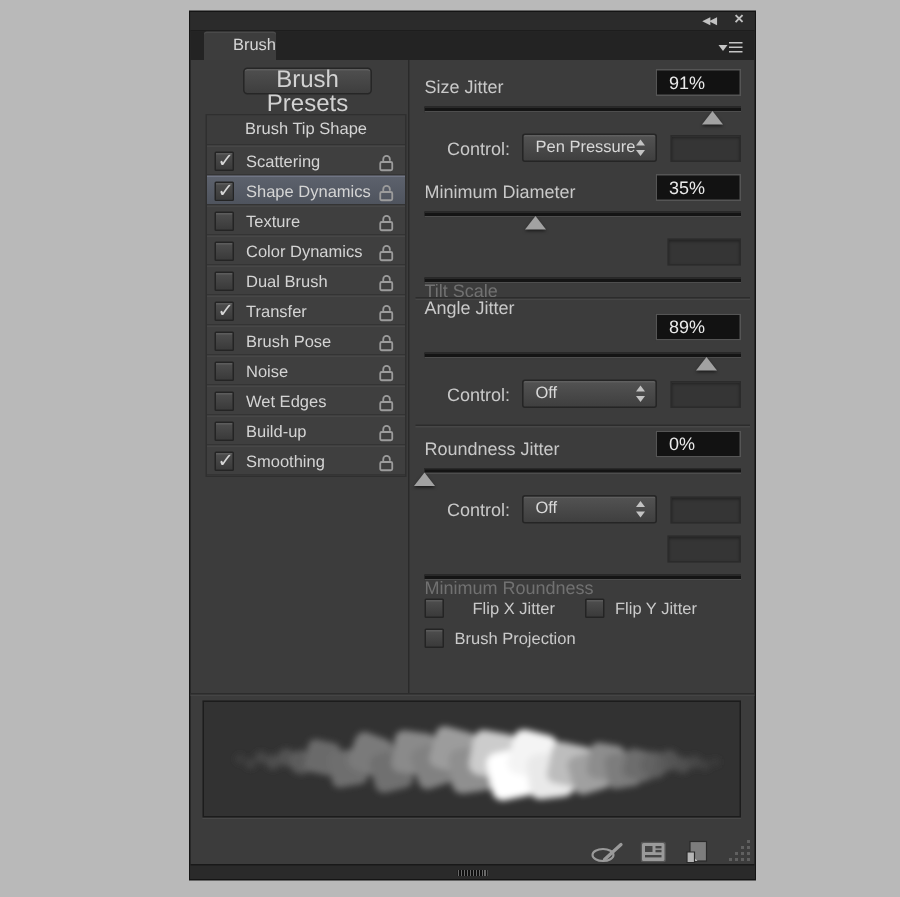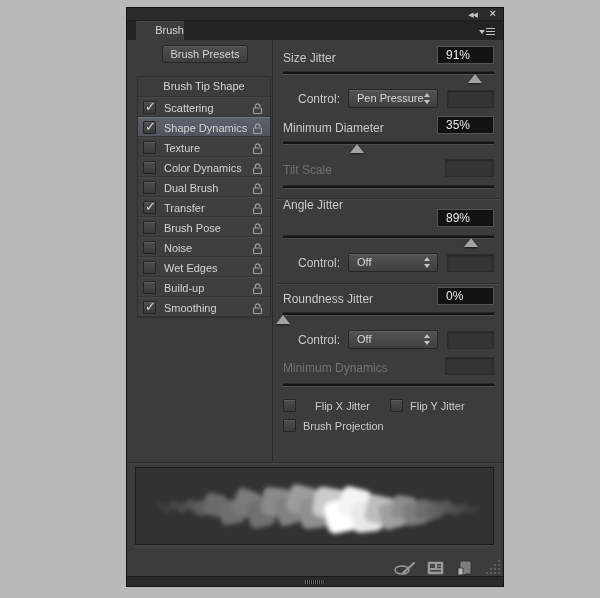--- a/index.html
+++ b/index.html
@@ -22,21 +22,21 @@
     color:#d6d6d6;font-size:11px;text-align:right;line-height:19px;
     border-radius:2px 2px 0 0;box-shadow:inset 0 1px 0 #4a4a4a;
   }
   .panel-menu{position:absolute;right:8px;top:6px;width:16px;height:9px;cursor:pointer;}
   .panel-menu .tri{position:absolute;left:0;top:3px;width:0;height:0;border-left:3px solid transparent;border-right:3px solid transparent;border-top:4px solid #c5c5c5;}
   .panel-menu .lines{position:absolute;right:0;top:1px;width:9px;height:1px;background:#c5c5c5;box-shadow:0 3px 0 #c5c5c5,0 6px 0 #c5c5c5;}
   
   .presets-btn{
     position:absolute;left:35px;top:37px;width:86px;height:18px;box-sizing:border-box;
     background:linear-gradient(#4f4f4f,#3e3e3e);border:1px solid #262626;border-radius:3px;
-    color:#d2d2d2;font-size:11px;text-align:center;line-height:16px;
+    color:#d2d2d2;font-size:16px;text-align:center;line-height:16px;
     box-shadow:inset 0 1px 0 rgba(255,255,255,.09);cursor:pointer;
   }
   .vdivider{position:absolute;left:145px;top:32px;width:1px;height:422px;background:#2a2a2a;}
   .list{position:absolute;left:10px;top:68px;width:134px;border:1px solid #2f2f2f;box-sizing:border-box;}
   .list-header{
     height:19px;background:#3c3c3c;border-bottom:1px solid #323232;
     color:#d4d4d4;font-size:11px;text-align:center;line-height:19px;cursor:pointer;
   }
   .row{
     position:relative;height:20px;background:#3f3f3f;box-sizing:border-box;
@@ -48,21 +48,21 @@
     background:linear-gradient(#4e4e4e,#3a3a3a);border:1px solid #242424;
     box-shadow:inset 0 1px 0 #5c5c5c;border-radius:1px;
   }
   .row.checked .cb::after{
     content:"✓";position:absolute;left:1px;top:-3px;font-size:13px;color:#d8d8d8;
   }
   .row .lbl{position:absolute;left:26px;top:0;line-height:20px;font-size:11px;color:#d4d4d4;white-space:nowrap;}
   .row .lock{position:absolute;right:6px;top:3px;width:13px;height:14px;}
   
   .rlabel{position:absolute;font-size:12px;color:#c9c9c9;line-height:18px;white-space:nowrap;}
-  .rlabel.dim{color:#717171;}
+  .rlabel.dim{color:#717171;margin-top:24px;}
   .vfield{
     position:absolute;left:310px;width:57px;height:18px;box-sizing:border-box;
     background:#121212;border:1px solid #555;color:#eaeaea;
     font-size:12px;line-height:16px;padding-left:8px;cursor:text;
   }
   .dfield{
     position:absolute;left:320px;width:47px;height:18px;box-sizing:border-box;
     background:#353535;border:1px solid #2b2b2b;box-shadow:inset 0 1px 2px rgba(0,0,0,.35);
   }
   .dfield.wide{left:318px;width:49px;}
@@ -296,21 +296,21 @@
   <div class="rlabel" style="left:150px;width:63px;text-align:right;top:323px">Control:</div>
   <div class="dropdown" style="top:322px">
     <span>Off</span>
     <span class="dd-arrows">
         <i class="u"></i>
         <i class="d"></i>
       </span>
   </div>
   <div class="dfield" style="top:323px"></div>
 
-  <div class="rlabel dim" style="left:156px;top:351px">Minimum Dynamics</div>
+  <div class="rlabel dim" style="left:156px;top:351px">Minimum Roundness</div>
   <div class="dfield wide" style="top:349px"></div>
   <div class="track" style="top:375px"></div>
 
   <div class="ckbox" style="left:156px;top:391px"></div>
   <div class="cklabel" style="left:188px;top:391px">Flip X Jitter</div>
   <div class="ckbox" style="left:263px;top:391px"></div>
   <div class="cklabel" style="left:283px;top:391px">Flip Y Jitter</div>
   <div class="ckbox" style="left:156px;top:411px"></div>
   <div class="cklabel" style="left:176px;top:411px">Brush Projection</div>
 

